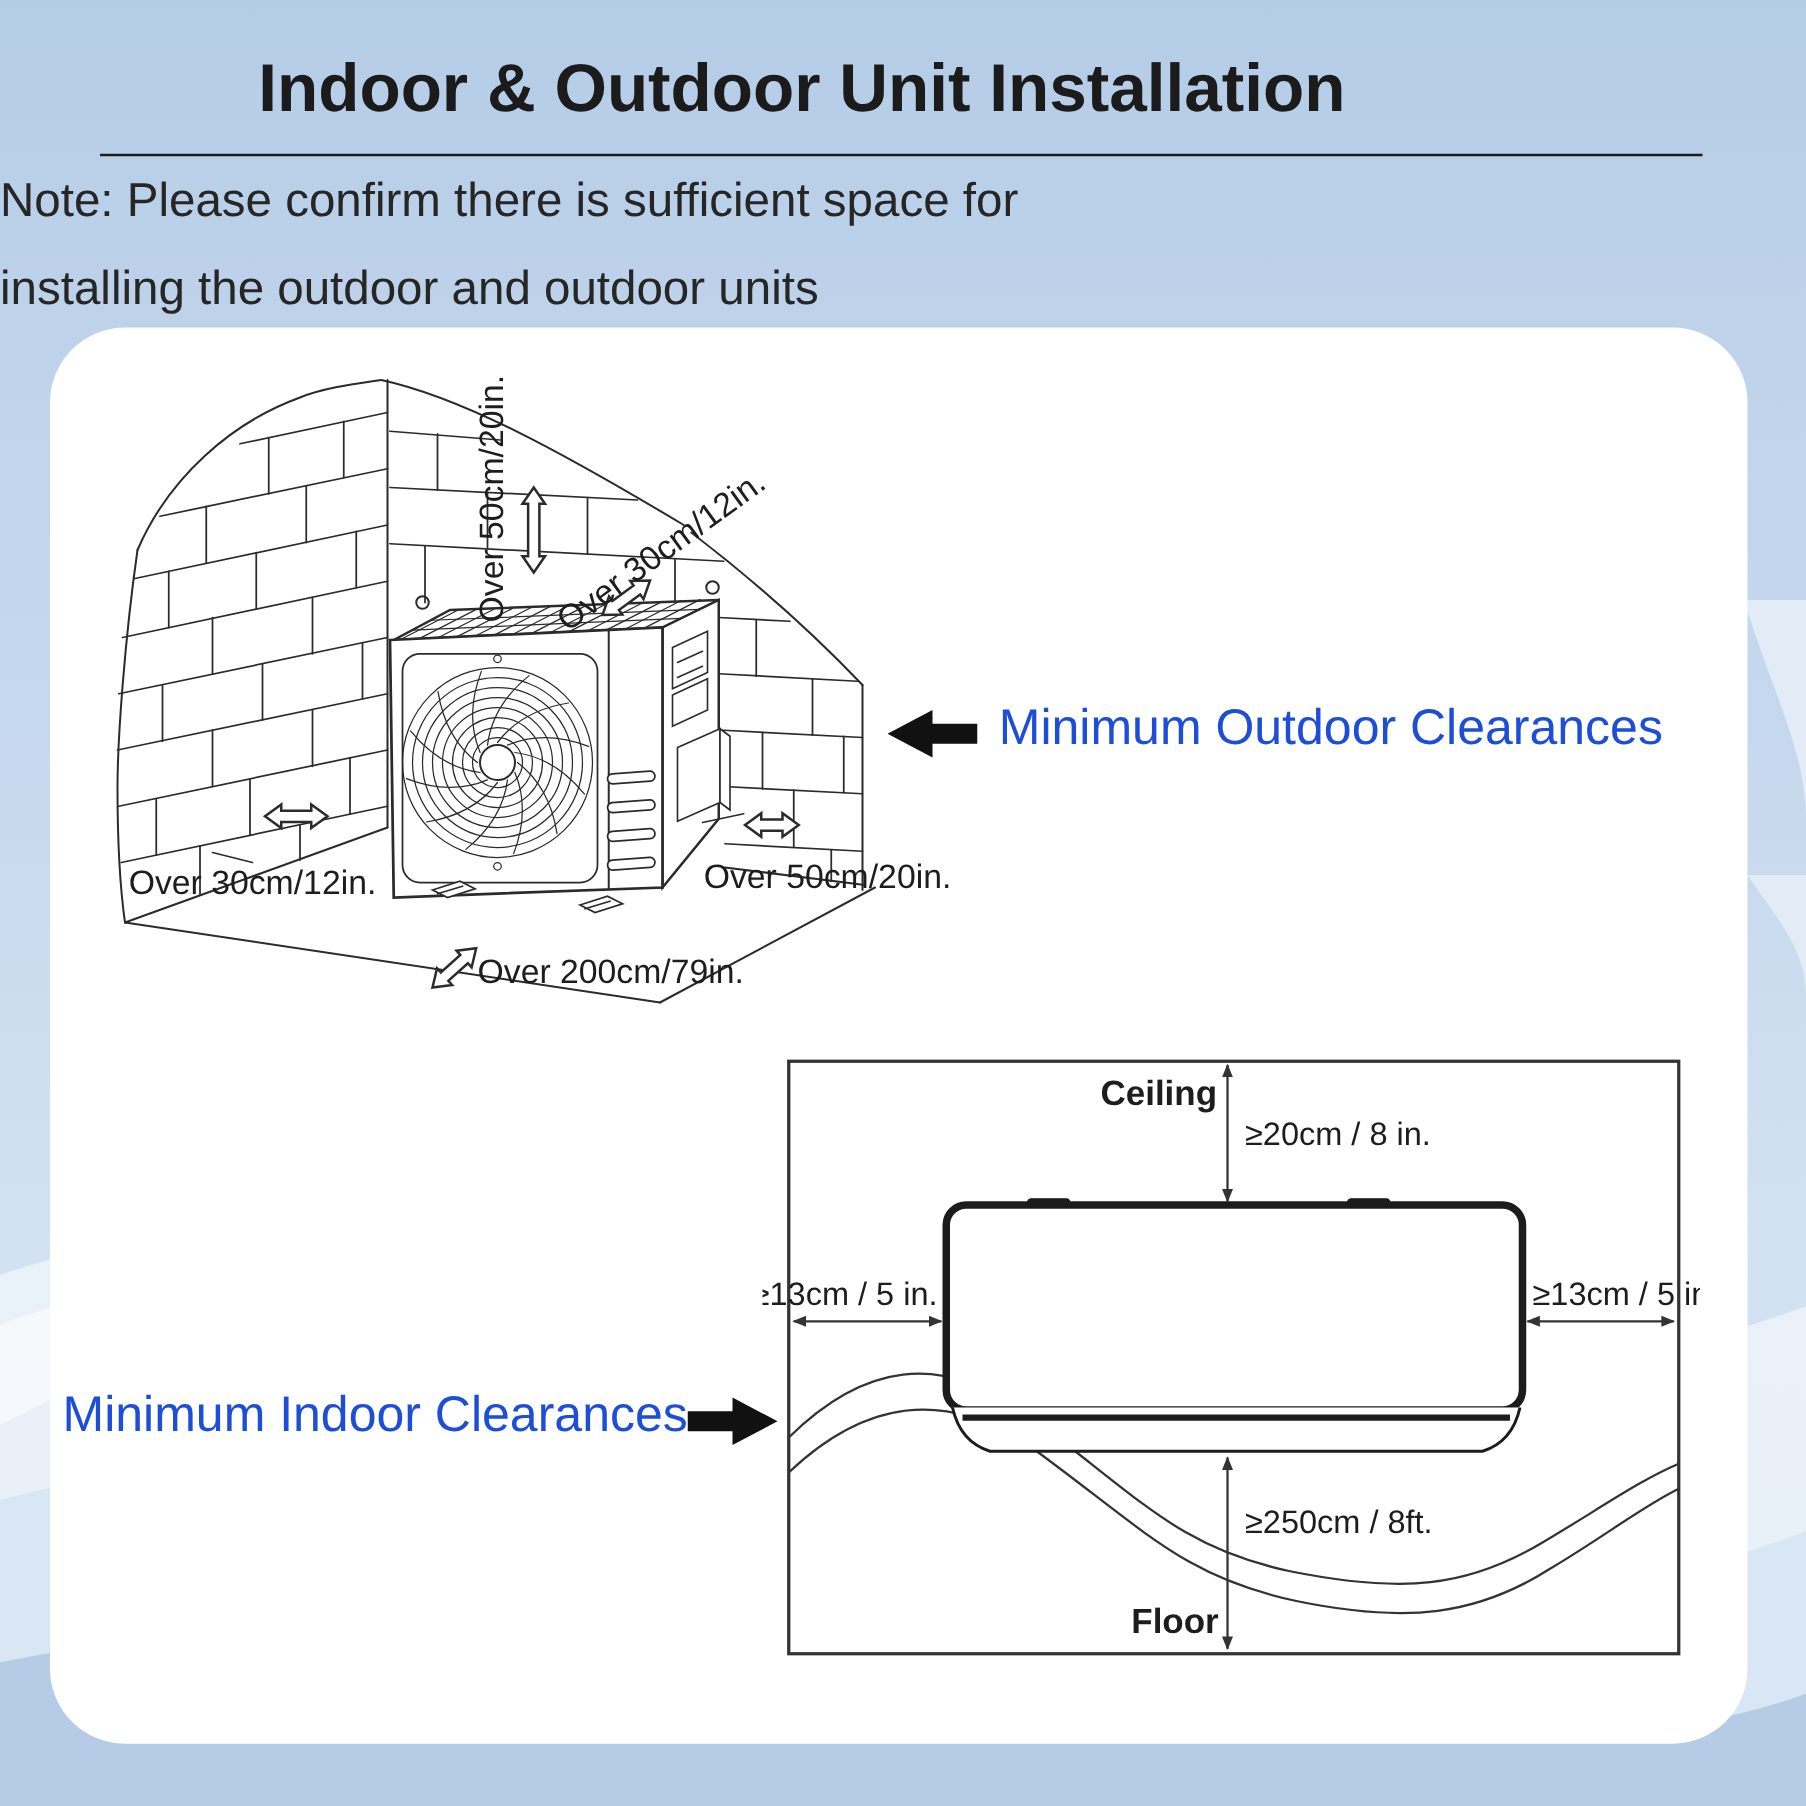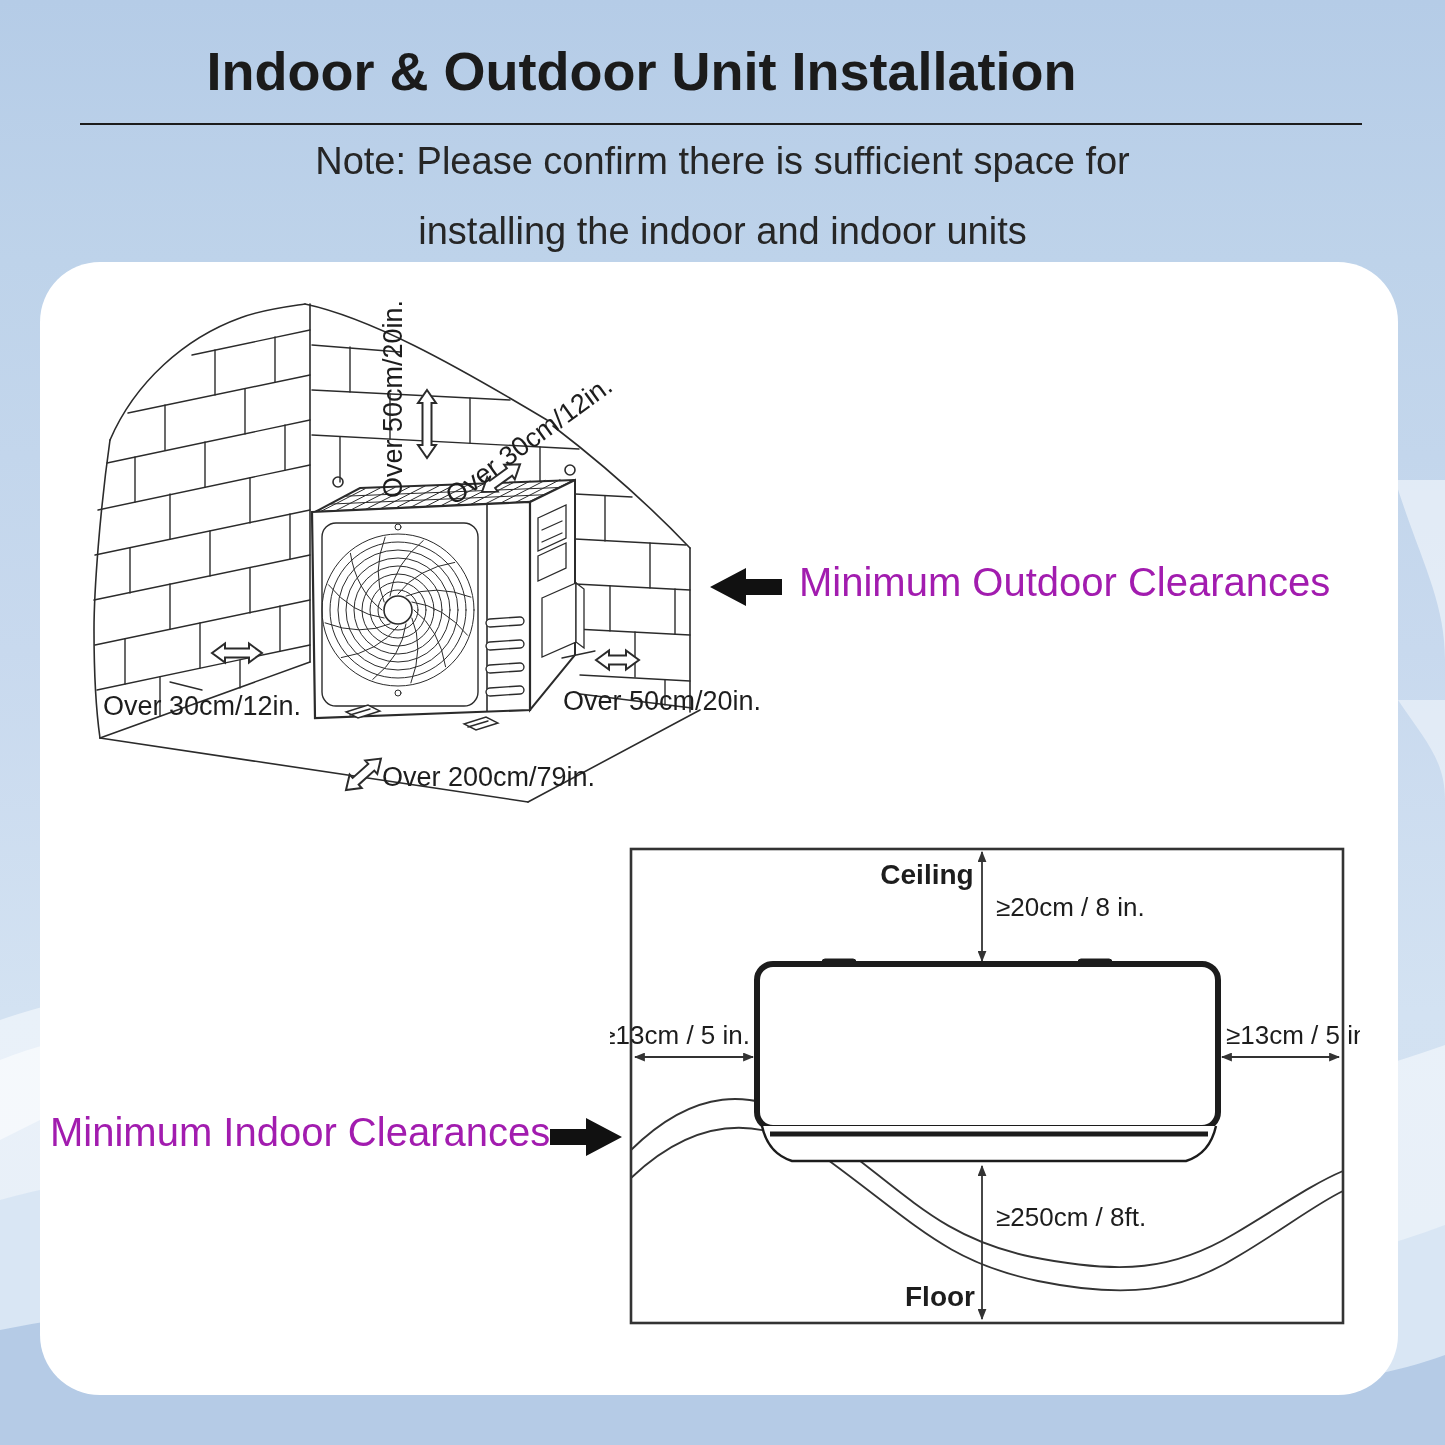--- a/index.html
+++ b/index.html
@@ -11,26 +11,26 @@
   .bg-decor{position:absolute;left:0;top:0;width:1445px;height:1445px;z-index:0;}
   .card{
     position:absolute;left:40px;top:262px;width:1358px;height:1133px;
     background:#ffffff;border-radius:60px;z-index:1;
   }
   .title{
     position:absolute;left:0;top:40px;width:1283px;text-align:center;
     font-size:54px;font-weight:700;color:#1b1b1b;z-index:2;letter-spacing:0px;
   }
   .divider{position:absolute;left:80px;top:123px;width:1282px;height:2px;background:#1c1c1c;z-index:2;}
-  .note{position:absolute;left:0;width:1445px;text-align:center;font-size:38px;color:#262626;z-index:2;}
+  .note{position:absolute;left:0;width:1445px;text-align:left;font-size:38px;color:#262626;z-index:2;}
   .note1{top:140px;}
   .note2{top:210px;}
   .diagram{position:absolute;z-index:2;}
   .caption{
-    position:absolute;z-index:3;font-size:40px;color:#a21caf;white-space:nowrap;
+    position:absolute;z-index:3;font-size:40px;color:#1d4ed8;white-space:nowrap;
   }
   .caption-outdoor{left:799px;top:560px;}
   .caption-indoor{left:50px;top:1110px;}
   .big-arrow{position:absolute;z-index:3;}
   svg text{fill:#1d1d1d;}
   .lbl{font-size:27px;}
   .lbl-b{font-size:28px;font-weight:700;}
   .ind-lbl{font-size:26px;}
 </style>
 </head>
@@ -41,21 +41,21 @@
   <path d="M0,1200 C260,1130 520,1175 770,1240 C1030,1308 1260,1295 1445,1225 L1445,1445 L0,1445 Z" fill="rgba(214,228,243,0.85)"></path>
   <path d="M0,1330 C300,1270 620,1305 880,1360 C1120,1408 1320,1400 1445,1355 L1445,1445 L0,1445 Z" fill="rgba(176,200,228,0.9)"></path>
   <path d="M1395,480 C1420,560 1445,600 1445,660 L1445,480 Z" fill="rgba(255,255,255,0.5)"></path>
   <path d="M1398,700 C1425,740 1445,760 1445,800 L1445,700 Z" fill="rgba(255,255,255,0.45)"></path>
   <path d="M0,1060 C60,1035 120,1030 180,1050 L0,1140 Z" fill="rgba(255,255,255,0.55)"></path>
 </svg>
 
 <div class="title">Indoor &amp; Outdoor Unit Installation</div>
 <div class="divider"></div>
 <div class="note note1">Note: Please confirm there is sufficient space for</div>
-<div class="note note2">installing the indoor and indoor units</div>
+<div class="note note2">installing the outdoor and outdoor units</div>
 
 <div class="card"></div>
 
 <svg class="diagram" style="left:50px;top:290px;" width="720" height="520" viewBox="0 0 720 520">
   <g stroke="#2b2b2b" stroke-width="1.6" fill="none" stroke-linecap="round">
 
     <g>
       <path d="M 60,150 C 85,92 135,48 190,28 C 210,20 235,17 255,14"></path>
       <path d="M 255,14 C 320,28 400,72 497,130"></path>
       <path d="M 503,136 C 550,172 600,216 640,258"></path>

